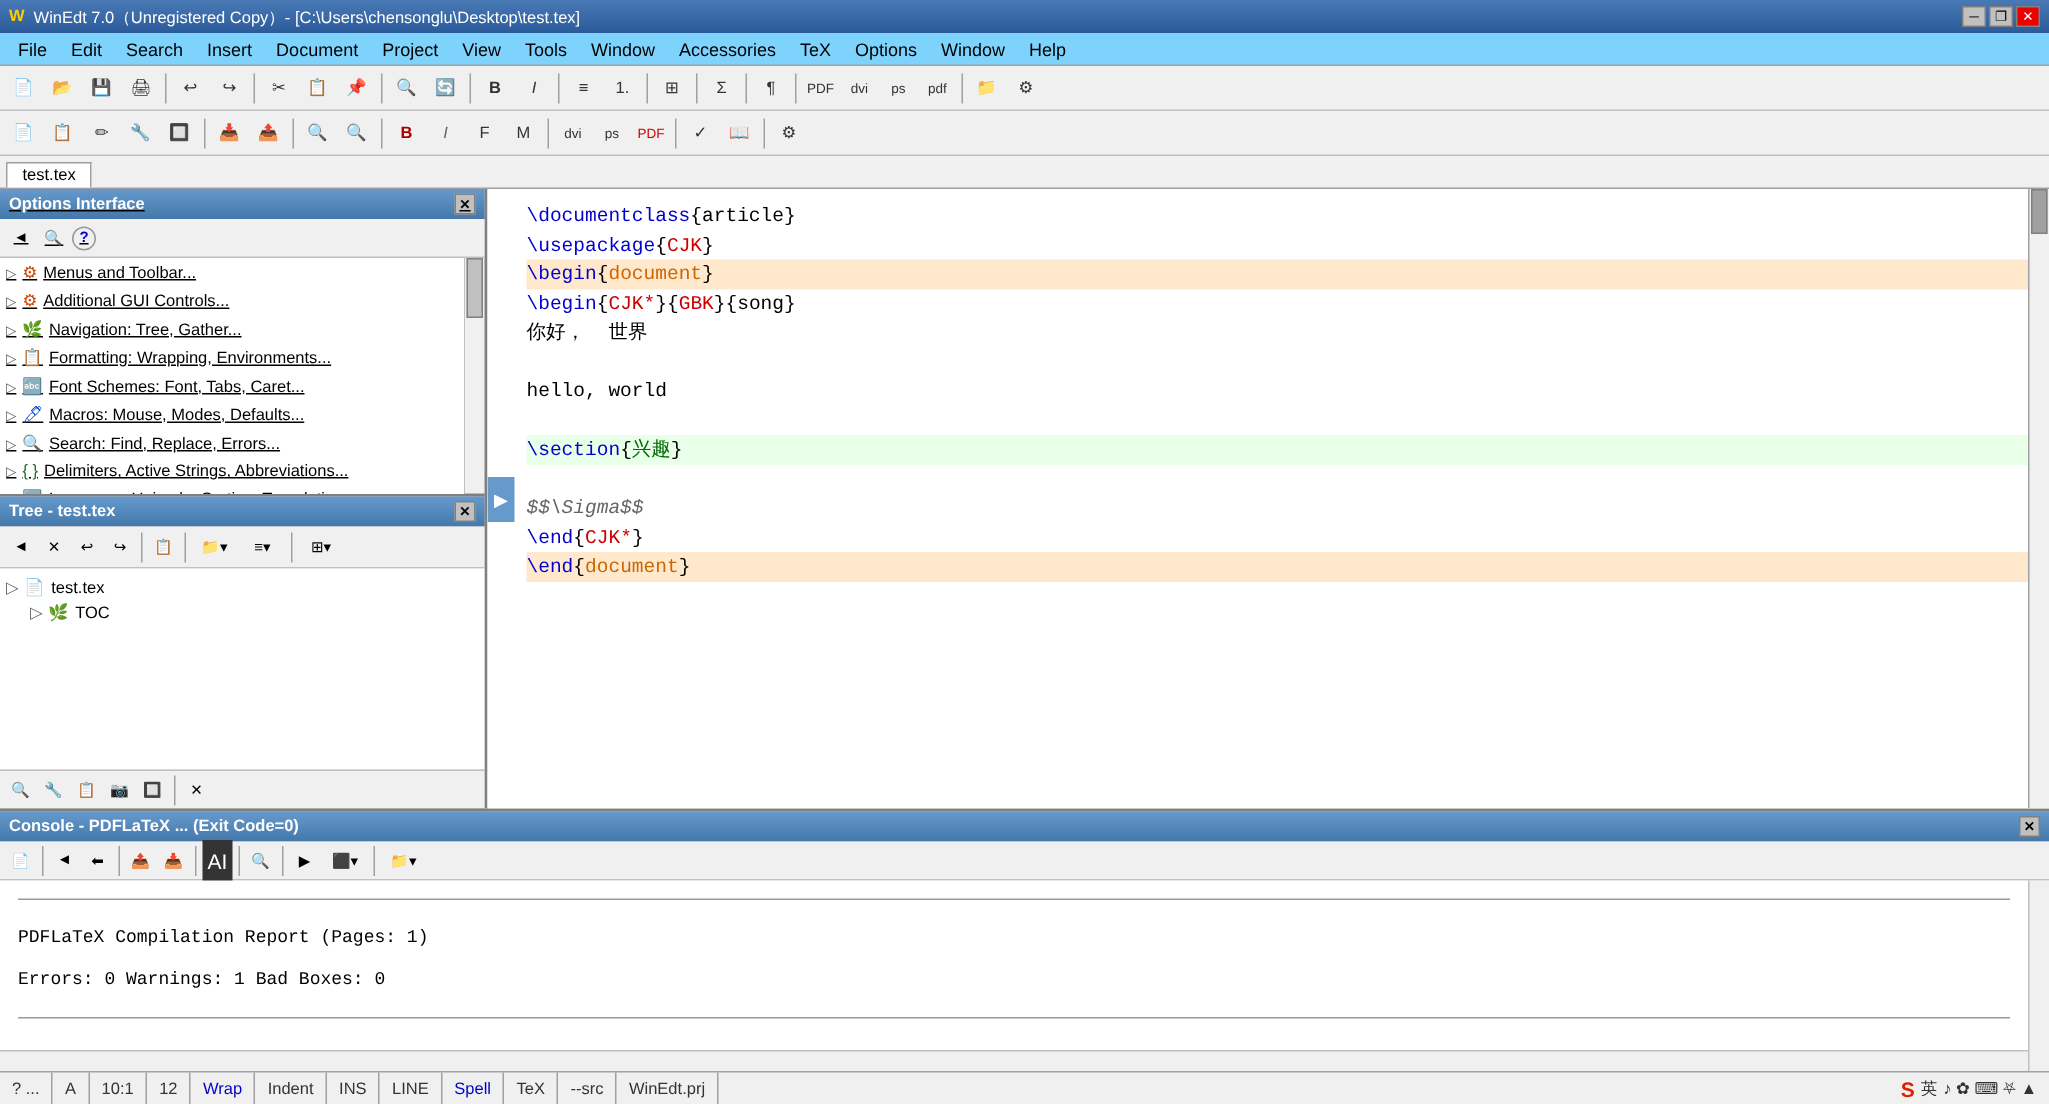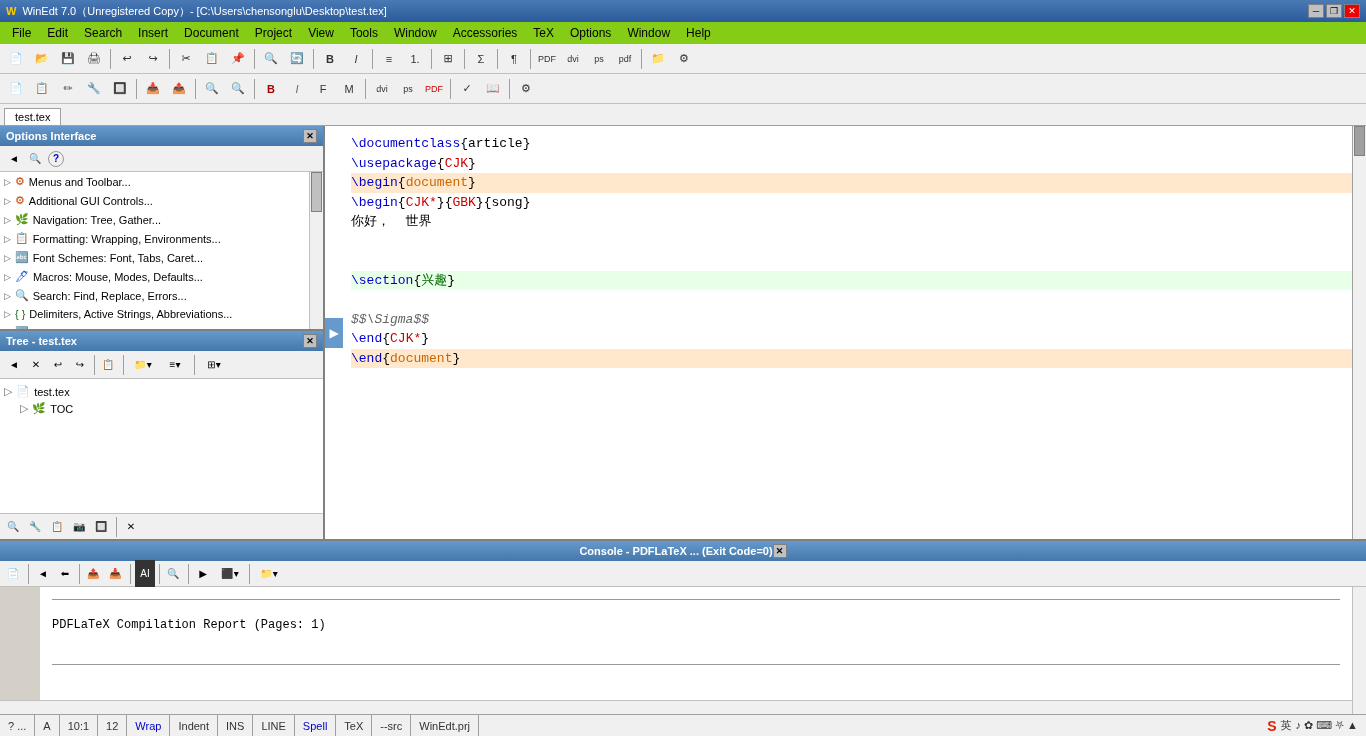--- a/index.html
+++ b/index.html
@@ -19,21 +19,21 @@
     #title-bar-left { display: flex; align-items: center; gap: 6px; }
     #title-bar-controls { display: flex; gap: 2px; }
     .title-btn {
       width: 16px; height: 14px; background: #c0c0c0; border: 1px solid #808080;
       display: flex; align-items: center; justify-content: center;
       font-size: 9px; cursor: pointer; color: #000;
     }
     
     
     #menu-bar {
-      background: #84cc16;
+      background: #7dd3fc;
       height: 22px;
       display: flex;
       align-items: center;
       padding: 0 4px;
       border-bottom: 1px solid #a0a0a0;
       font-size: 12px;
     }
     .menu-item {
       padding: 2px 8px;
       cursor: pointer;
@@ -199,21 +199,21 @@
     .kw-green { color: #006600; }
     .kw-italic { font-style: italic; color: #666; }
     
     #console-header {
       background: linear-gradient(to bottom, #6699cc, #4477aa);
       color: white;
       font-size: 11px;
       font-weight: bold;
       padding: 2px 6px;
       display: flex;
-      justify-content: center;
+      justify-content: space-between;
       align-items: center;
       height: 20px;
     }
     
     .console-toolbar {
       background: #f0f0f0;
       height: 26px;
       display: flex;
       align-items: center;
       padding: 2px 4px;
@@ -221,21 +221,20 @@
       gap: 2px;
     }
     
     #console-content {
       flex: 1;
       padding: 8px 12px;
       font-family: 'Courier New', monospace;
       font-size: 12px;
       overflow-y: auto;
       background: white;
-      margin-left: 40px;
     }
     
     .console-divider {
       border: none;
       border-top: 1px solid #999;
       margin: 4px 0;
     }
     
     
     #status-bar {
@@ -402,21 +401,21 @@
   <div id="tab-bar">
     <div class="tab active">test.tex</div>
   </div>
 
   <div style="position:absolute; top:126px; left:0; right:0; bottom:22px; display:flex; flex-direction:column;">
 
     <div style="display:flex; flex:1; overflow:hidden;">
 
       <div style="width:325px; display:flex; flex-direction:column; border-right:2px solid #808080;">
 
-        <div style="height:205px; display:flex; flex-direction:column; border-bottom:2px solid #808080;">
+        <div style="height:205px; display:flex; flex-direction:column; border-bottom:2px solid #808080;text-decoration:underline;">
           <div class="panel-header">
             <span>Options Interface</span>
             <div class="panel-close-btn">✕</div>
           </div>
 
           <div class="panel-toolbar">
             <div class="pt-btn">◄</div>
             <div class="pt-btn">🔍</div>
             <div class="pt-btn" style="border:1px solid #999; border-radius:50%; width:16px; height:16px; font-size:10px; font-weight:bold; color:#0000cc;">?</div>
           </div>
@@ -533,20 +532,21 @@
           <span class="code-line"><span class="kw-blue">\usepackage</span>{<span class="kw-red">CJK</span>}</span>
 
           <span class="hl-orange" style="display:block; background:#ffe8cc;"><span class="kw-blue">\begin</span>{<span class="kw-orange">document</span>}</span>
 
           <span class="code-line"><span class="kw-blue">\begin</span>{<span class="kw-red">CJK*</span>}{<span class="kw-red">GBK</span>}{song}</span>
 
           <span class="code-line">你好，  世界</span>
 
           <span class="code-line"> </span>
 
+          <span class="code-line">hello, world</span>
 
           <span class="code-line"> </span>
 
           <span style="display:block; background:#e8ffe8; white-space:pre;"><span class="kw-blue">\section</span>{<span class="kw-green">兴趣</span>}</span>
 
           <span class="code-line"> </span>
 
           <span class="code-line"><span class="kw-italic">$$\Sigma$$</span></span>
 
           <span class="code-line"><span class="kw-blue">\end</span>{<span class="kw-red">CJK*</span>}</span>
@@ -570,36 +570,37 @@
 
       <div class="console-toolbar">
         <div class="pt-btn">📄</div>
         <div class="tb-sep"></div>
         <div class="pt-btn">◄</div>
         <div class="pt-btn">⬅</div>
         <div class="tb-sep"></div>
         <div class="pt-btn">📤</div>
         <div class="pt-btn">📥</div>
         <div class="tb-sep"></div>
-        <div class="pt-btn" style="background:#333; color:white; font-size:10px; padding:13px 2px;">AI</div>
+        <div class="pt-btn" style="background:#333; color:white; font-size:14px; padding:13px 2px;">AI</div>
         <div class="tb-sep"></div>
         <div class="pt-btn">🔍</div>
         <div class="tb-sep"></div>
         <div class="pt-btn">▶</div>
         <div class="pt-btn" style="width:30px;">⬛▾</div>
         <div class="tb-sep"></div>
         <div class="pt-btn" style="width:30px;">📁▾</div>
       </div>
 
       <div style="flex:1; display:flex; position:relative;">
         <div id="console-content" style="flex:1; padding:8px 12px; font-family:'Courier New',monospace; font-size:12px; background:white; overflow-y:auto;">
           <hr class="console-divider">
           <br>
           <div>PDFLaTeX Compilation Report (Pages: 1)</div>
           <br>
+          <div>Errors: 0   Warnings: 1   Bad Boxes: 0</div>
           <br>
           <hr class="console-divider">
         </div>
 
         <div style="width:14px; background:#f0f0f0; border-left:1px solid #c0c0c0;"></div>
 
         <div style="position:absolute; bottom:0; left:0; right:14px; height:14px; background:#f0f0f0; border-top:1px solid #c0c0c0;"></div>
       </div>
     </div>
 

